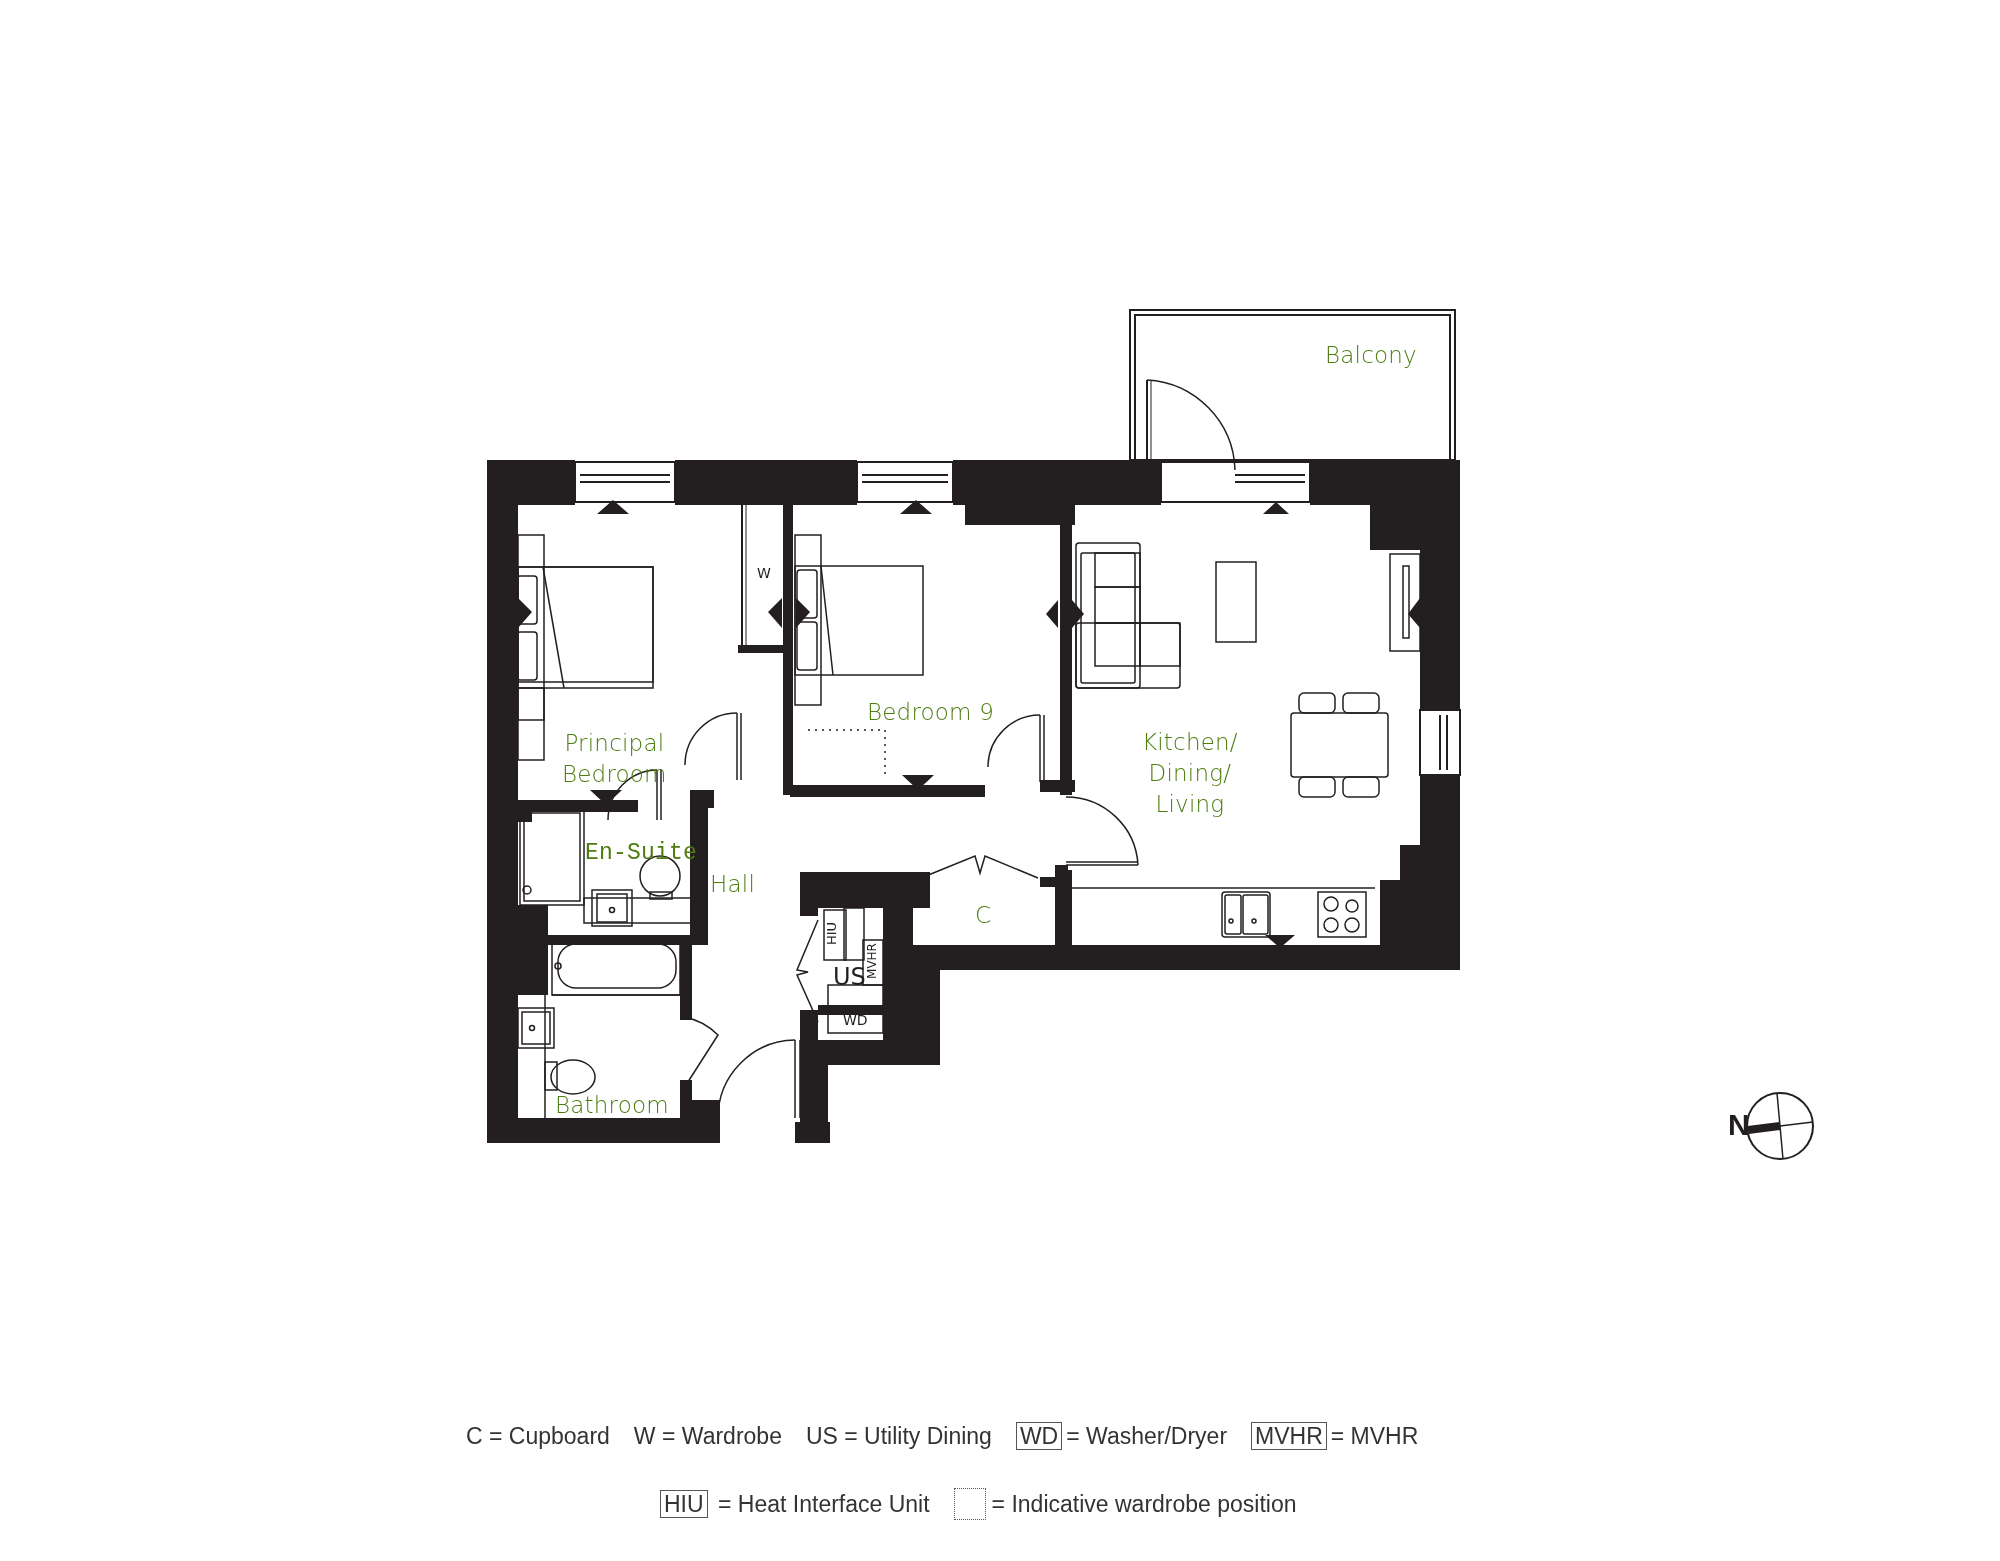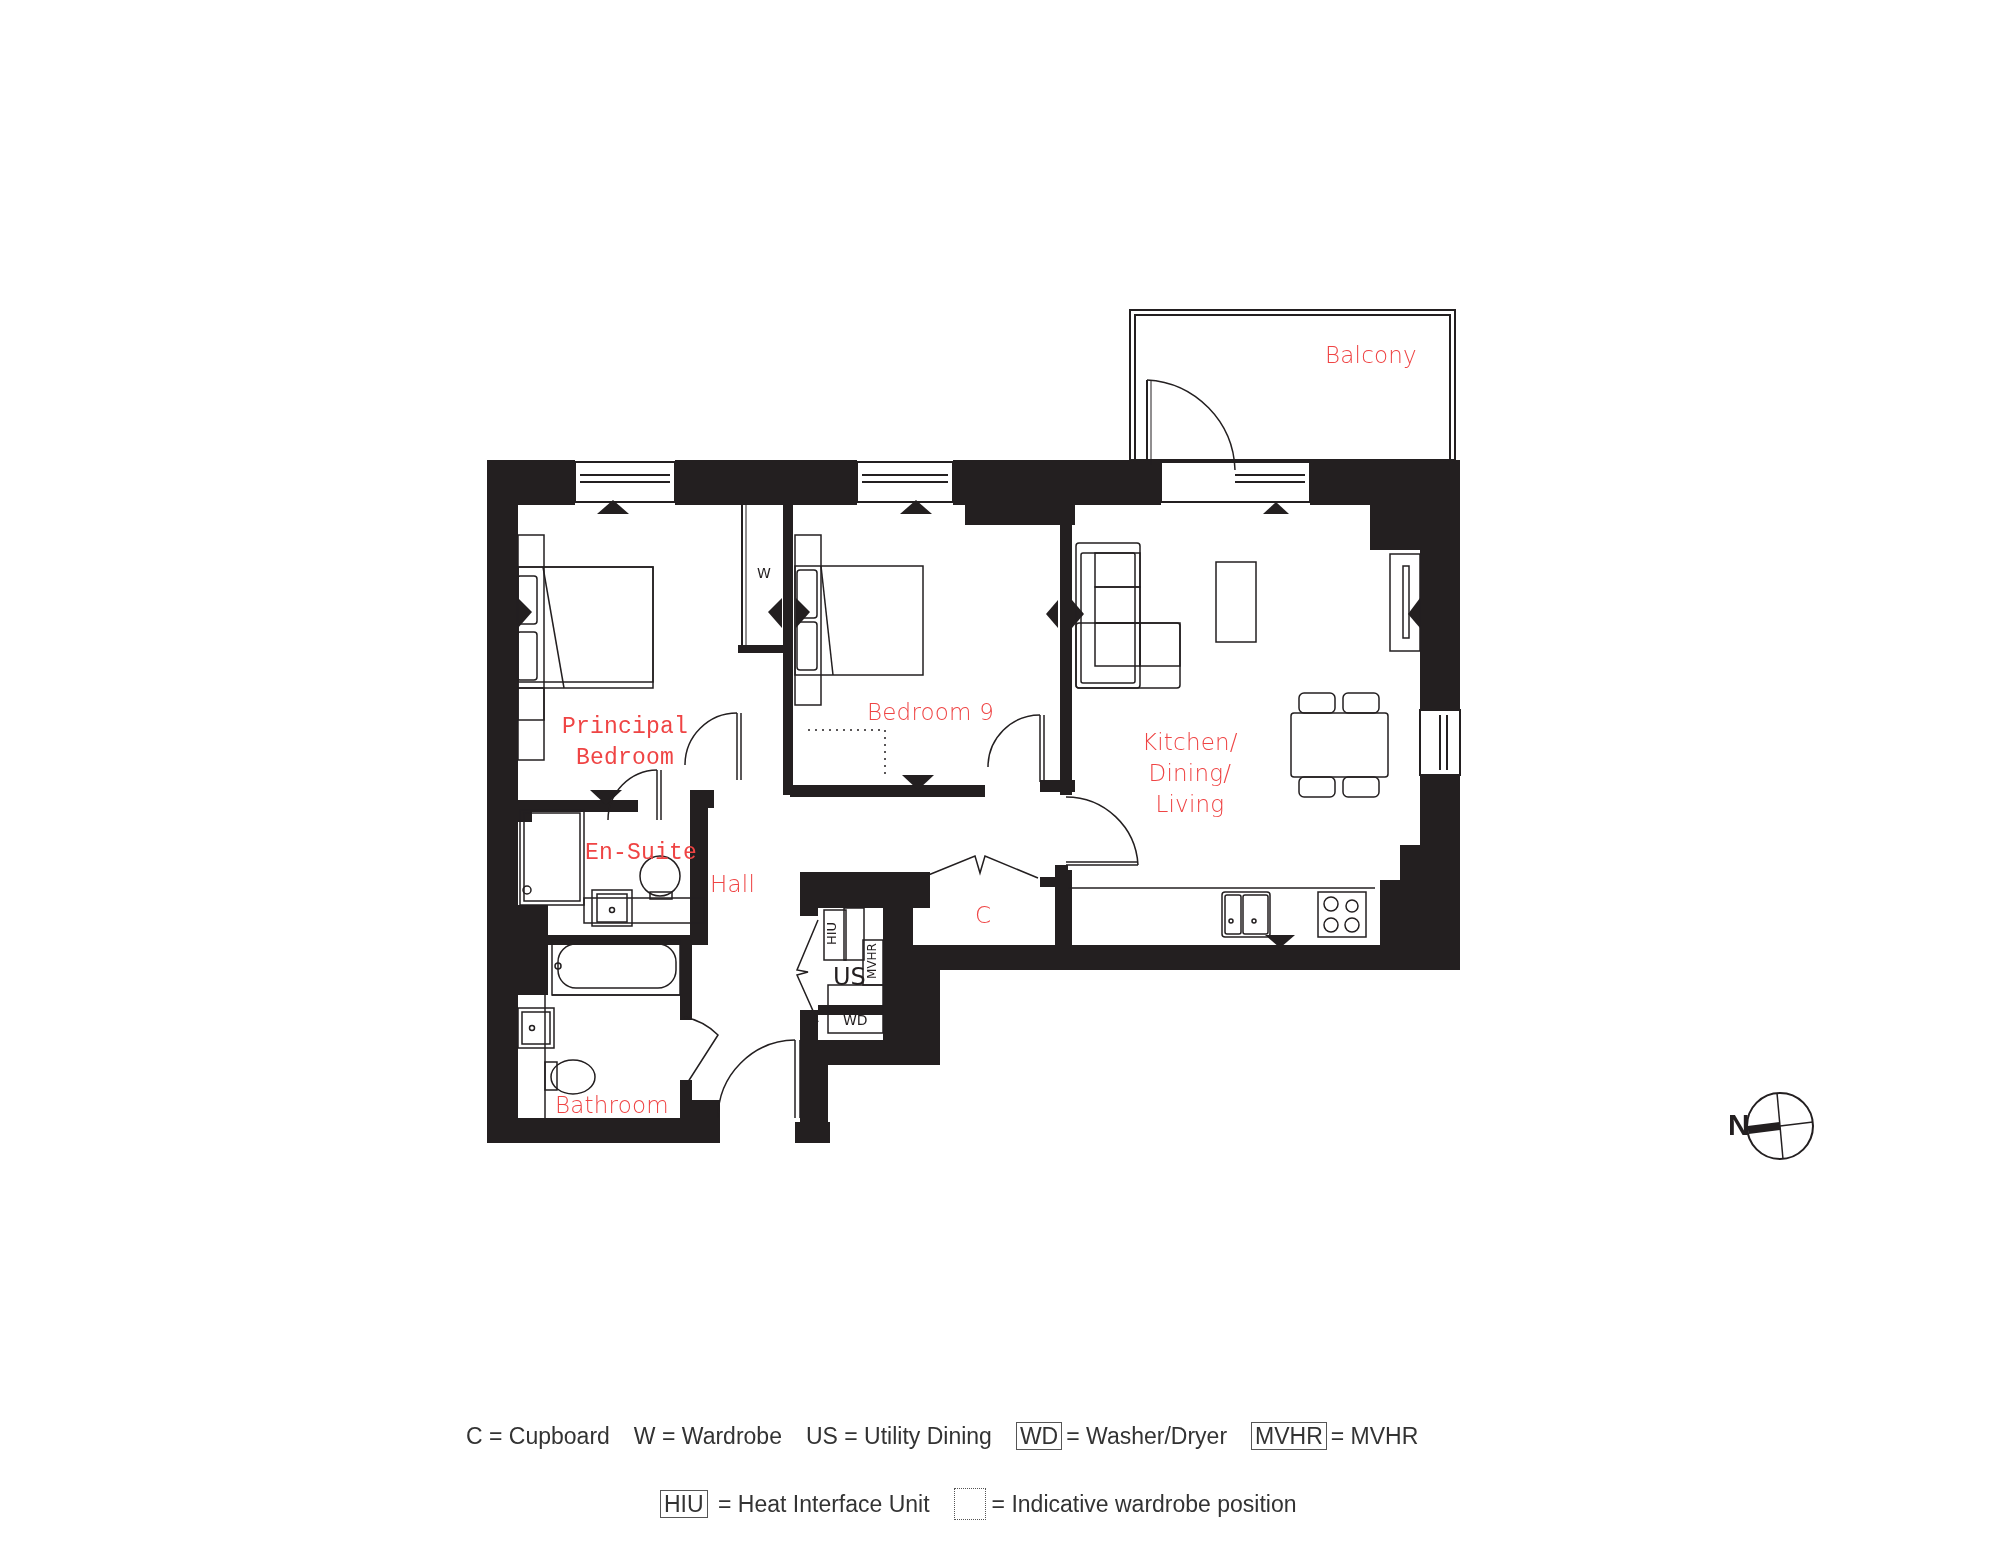--- a/index.html
+++ b/index.html
@@ -1,20 +1,20 @@
 <!DOCTYPE html>
 <html><head>
 <meta charset="utf-8">
 <style>
   html, body { margin: 0; padding: 0; background: #ffffff; }
   body { width: 2000px; height: 1561px; position: relative; overflow: hidden;
          font-family: "DejaVu Sans", sans-serif; color: #231f20; }
   #plan { position: absolute; left: 0; top: 0; width: 2000px; height: 1561px; }
   .room-label { position: absolute; font-family: "DejaVu Sans", sans-serif; font-size: 23px;
-                color: #ef4444; text-align: center; line-height: 31px; white-space: pre; font-weight: 300; letter-spacing: 0.2px; }
+                color: #4d7c0f; text-align: center; line-height: 31px; white-space: pre; font-weight: 300; letter-spacing: 0.2px; }
   .small-label { position: absolute; font-family: "DejaVu Sans", sans-serif; color: #231f20; white-space: nowrap; }
   .legend-row { position: absolute; font-family: "Liberation Sans", sans-serif; font-size: 23px; color: #333; white-space: nowrap;
                 display: flex; align-items: center; }
   .legend-item { display: inline-flex; align-items: center; margin-right: 24px; }
   .boxed { border: 1.5px solid #555; padding: 0 3px; line-height: 26px; margin-right: 4px; }
   .dotted-box { display: inline-block; width: 30px; height: 30px; border: 1.5px dotted #555; margin-right: 6px; }
   .north-n { position: absolute; font-family: "Liberation Sans", sans-serif; font-weight: bold; font-size: 30px; color: #231f20; }
 </style>
 </head>
 <body>
@@ -232,21 +232,21 @@
 
   <g stroke="#231f20" fill="none">
     <circle cx="1780" cy="1126" r="33" stroke-width="2"></circle>
     <line x1="1777" y1="1093" x2="1783" y2="1159" stroke-width="1.5"></line>
     <line x1="1780" y1="1126" x2="1813" y2="1122" stroke-width="1.5"></line>
     <line x1="1748" y1="1130" x2="1780" y2="1126" stroke-width="8"></line>
   </g>
 </svg>
 
 <div class="room-label" style="left:1325px; top:340px;">Balcony</div>
-<div class="room-label" style="left:562px; top:712px;font-family:Liberation Mono, monospace;">Principal
+<div class="room-label" style="left:562px; top:728px;">Principal
 Bedroom</div>
 <div class="room-label" style="left:867px; top:697px;">Bedroom 9</div>
 <div class="room-label" style="left:1142px; top:727px;">Kitchen/
 Dining/
 Living</div>
 <div class="room-label" style="left:585px; top:838px;font-family:Liberation Mono, monospace;">En-Suite</div>
 <div class="room-label" style="left:710px; top:869px;">Hall</div>
 <div class="room-label" style="left:555px; top:1042px;margin-top:48px;">Bathroom</div>
 <div class="room-label" style="left:975px; top:900px;">C</div>
 <div class="small-label" style="left:833px; top:963px; font-size:24px;">US</div>

